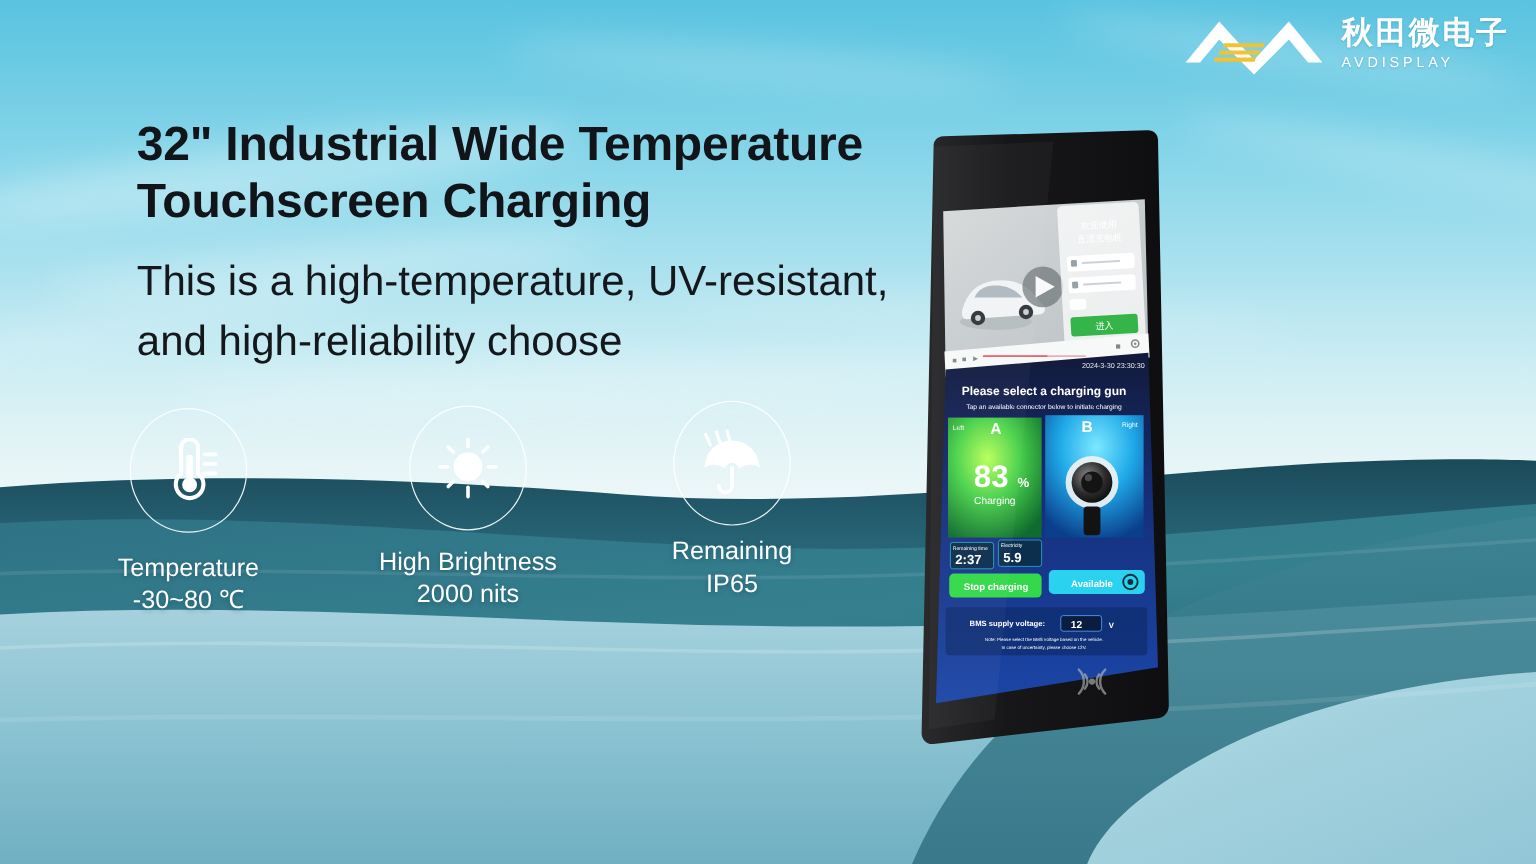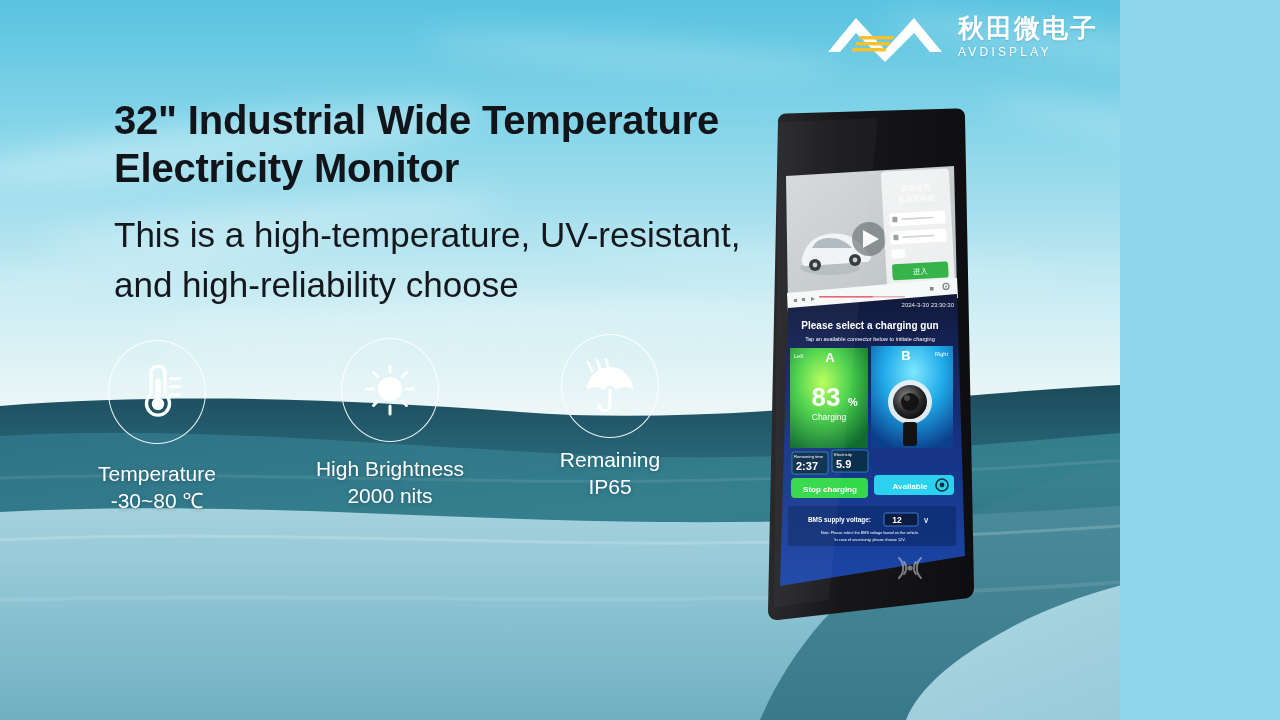--- a/index.html
+++ b/index.html
@@ -6,21 +6,21 @@
   html, body { width: 1280px; height: 720px; overflow: hidden; }
   body {
     font-family: "Liberation Sans", sans-serif;
     background: #8fd4e8;
     position: relative;
   }
 
   #stage {
     position: absolute;
     inset: 0;
-    width: 1120px;
+    width: 1280px;
     height: 720px;
     overflow: hidden;
   }
 
   
   .sky {
     position: absolute;
     left: 0; top: 0; width: 1280px; height: 420px;
     background: linear-gradient(180deg,
         #59c3e0 0%,
@@ -200,21 +200,21 @@
     </span>
     <span class="logo-text">
       <span class="logo-cn">秋田微电子</span>
       <span class="logo-en">AVDISPLAY</span>
     </span>
   </div>
 
   <div class="copy">
     <div class="headline">
       <div>32" Industrial Wide Temperature</div>
-      <div>Electricity Monitor</div>
+      <div>Touchscreen Charging</div>
     </div>
     <div class="subhead">
       <div>This is a high-temperature, UV-resistant,</div>
       <div>and high-reliability choose</div>
     </div>
   </div>
 
   <div class="features">
 
     <div class="feature f0">

